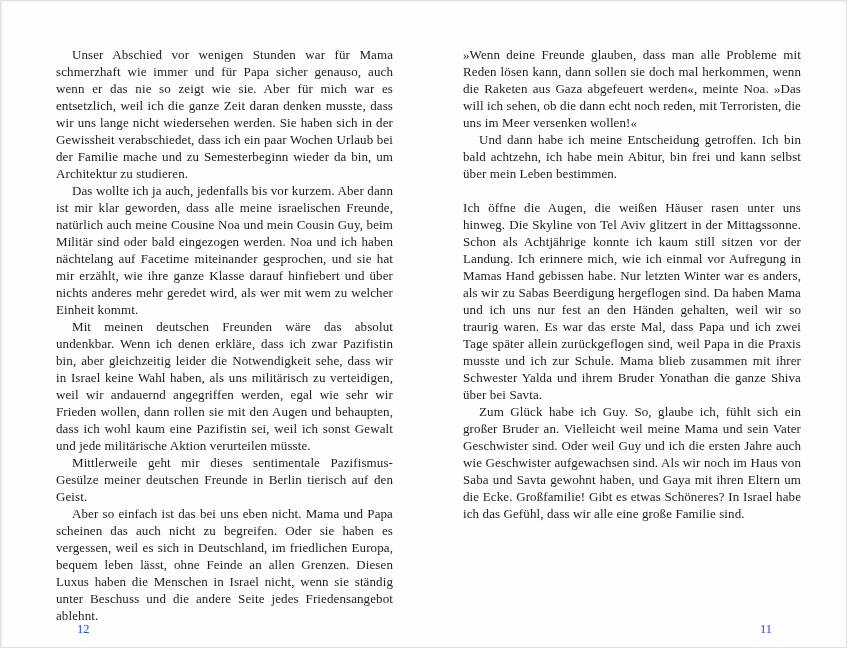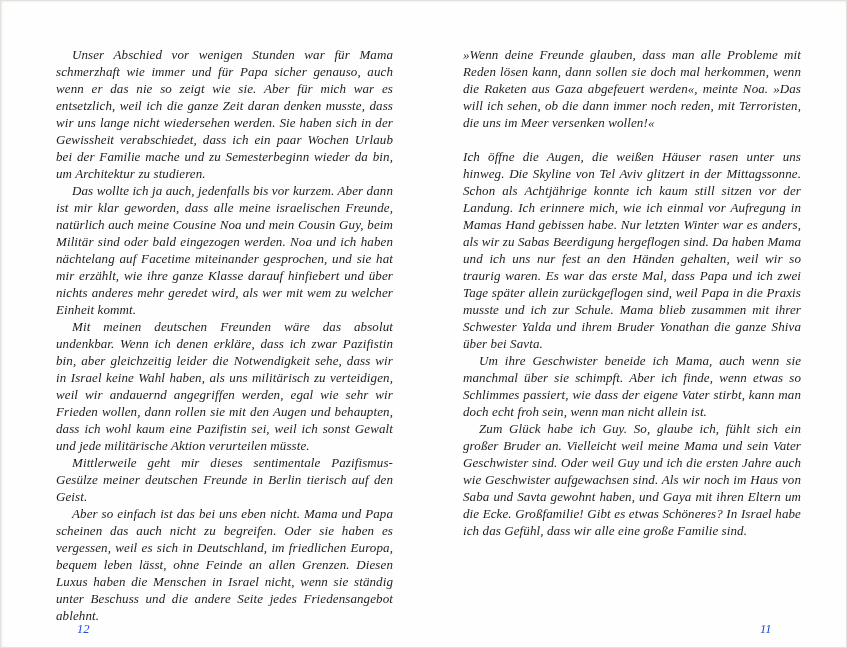--- a/index.html
+++ b/index.html
@@ -13,21 +13,20 @@
 
   .scan-frame {
     position: relative;
     width: 847px;
     height: 648px;
     background: #fefefe;
     border: 1px solid #e2e1de;
     box-shadow: inset 2px 0 3px -2px #d8d6d2, inset 0 2px 3px -2px #e6e4e0;
     font-family: "Liberation Serif", "DejaVu Serif", serif;
     color: #1c1c1c;
-    font-style: italic;
   }
 
   .page-text {
     position: absolute;
     top: 45px;
     font-size: 13px;
     line-height: 17px;
     text-align: justify;
     hyphens: auto;
     -webkit-hyphens: auto;
@@ -57,23 +56,23 @@
 
   <div class="page-text left">
     <p>Unser Abschied vor wenigen Stunden war für Mama schmerzhaft wie immer und für Papa sicher genauso, auch wenn er das nie so zeigt wie sie. Aber für mich war es entsetzlich, weil ich die ganze Zeit daran denken musste, dass wir uns lange nicht wiedersehen werden. Sie haben sich in der Gewissheit verabschiedet, dass ich ein paar Wochen Urlaub bei der Familie mache und zu Semesterbeginn wieder da bin, um Architektur zu studieren.</p>
     <p>Das wollte ich ja auch, jedenfalls bis vor kurzem. Aber dann ist mir klar geworden, dass alle meine israelischen Freunde, natürlich auch meine Cousine Noa und mein Cousin Guy, beim Militär sind oder bald eingezogen werden. Noa und ich haben nächtelang auf Facetime miteinander gesprochen, und sie hat mir erzählt, wie ihre ganze Klasse darauf hinfiebert und über nichts anderes mehr geredet wird, als wer mit wem zu welcher Einheit kommt.</p>
     <p>Mit meinen deutschen Freunden wäre das absolut undenkbar. Wenn ich denen erkläre, dass ich zwar Pazifistin bin, aber gleichzeitig leider die Notwendigkeit sehe, dass wir in Israel keine Wahl haben, als uns militärisch zu verteidigen, weil wir andauernd angegriffen werden, egal wie sehr wir Frieden wollen, dann rollen sie mit den Augen und behaupten, dass ich wohl kaum eine Pazifistin sei, weil ich sonst Gewalt und jede militärische Aktion verurteilen müsste.</p>
     <p>Mittlerweile geht mir dieses sentimentale Pazifismus-Gesülze meiner deutschen Freunde in Berlin tierisch auf den Geist.</p>
     <p>Aber so einfach ist das bei uns eben nicht. Mama und Papa scheinen das auch nicht zu begreifen. Oder sie haben es vergessen, weil es sich in Deutschland, im friedlichen Europa, bequem leben lässt, ohne Feinde an allen Grenzen. Diesen Luxus haben die Menschen in Israel nicht, wenn sie ständig unter Beschuss und die andere Seite jedes Friedensangebot ablehnt.</p>
   </div>
 
   <div class="page-text right">
-    <p class="no-indent">»Wenn deine Freunde glauben, dass man alle Probleme mit Reden lösen kann, dann sollen sie doch mal herkommen, wenn die Raketen aus Gaza abgefeuert werden«, meinte Noa. »Das will ich sehen, ob die dann immer noch reden, mit Terroristen, die uns im Meer versenken wollen!«</p>
+    <p class="no-indent">»Wenn deine Freunde glauben, dass man alle Probleme mit Reden lösen kann, dann sollen sie doch mal herkommen, wenn die Raketen aus Gaza abgefeuert werden«, meinte Noa. »Das will ich sehen, ob die dann echt noch reden, mit Terroristen, die uns im Meer versenken wollen!«</p>
+    <p>Und dann habe ich meine Entscheidung getroffen. Ich bin bald achtzehn, ich habe mein Abitur, bin frei und kann selbst über mein Leben bestimmen.</p>
     <p class="section-start">Ich öffne die Augen, die weißen Häuser rasen unter uns hinweg. Die Skyline von Tel Aviv glitzert in der Mittagssonne. Schon als Achtjährige konnte ich kaum still sitzen vor der Landung. Ich erinnere mich, wie ich einmal vor Aufregung in Mamas Hand gebissen habe. Nur letzten Winter war es anders, als wir zu Sabas Beerdigung hergeflogen sind. Da haben Mama und ich uns nur fest an den Händen gehalten, weil wir so traurig waren. Es war das erste Mal, dass Papa und ich zwei Tage später allein zurückgeflogen sind, weil Papa in die Praxis musste und ich zur Schule. Mama blieb zusammen mit ihrer Schwester Yalda und ihrem Bruder Yonathan die ganze Shiva über bei Savta.</p>
-    <p>Um ihre Geschwister beneide ich Mama, auch wenn sie manchmal über sie schimpft. Aber ich finde, wenn etwas so Schlimmes passiert, wie dass der eigene Vater stirbt, kann man doch echt froh sein, wenn man nicht allein ist.</p>
     <p>Zum Glück habe ich Guy. So, glaube ich, fühlt sich ein großer Bruder an. Vielleicht weil meine Mama und sein Vater Geschwister sind. Oder weil Guy und ich die ersten Jahre auch wie Geschwister aufgewachsen sind. Als wir noch im Haus von Saba und Savta gewohnt haben, und Gaya mit ihren Eltern um die Ecke. Großfamilie! Gibt es etwas Schöneres? In Israel habe ich das Gefühl, dass wir alle eine große Familie sind.</p>
   </div>
 
   <div class="page-number left">12</div>
 
   <div class="page-number right">11</div>
 
 </div>
 
 </body></html>

